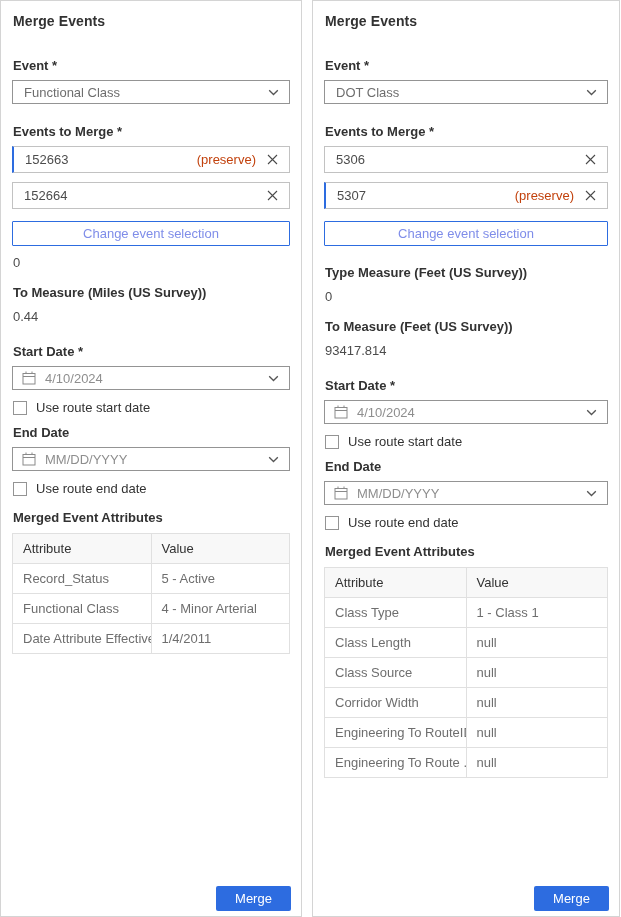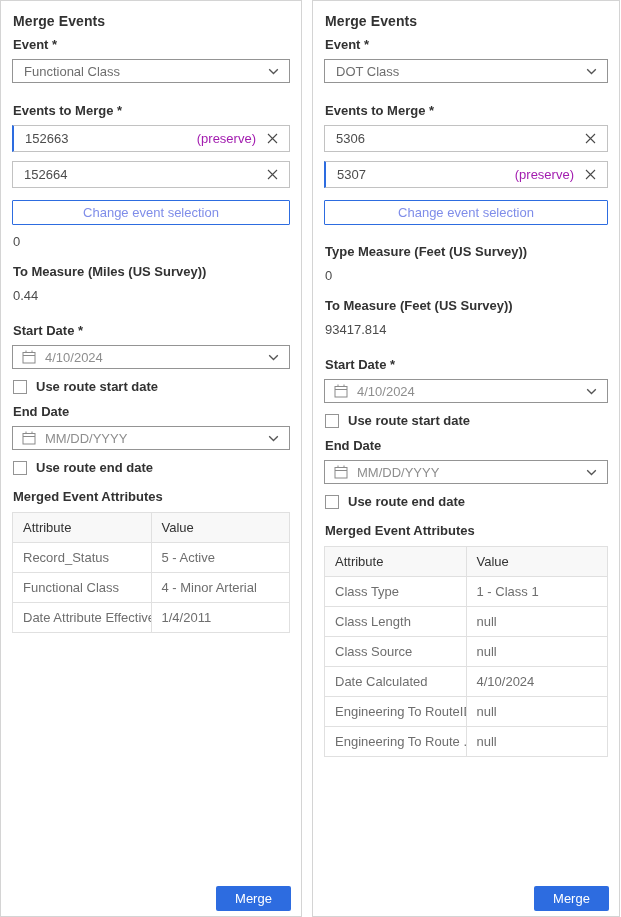--- a/index.html
+++ b/index.html
@@ -16,21 +16,21 @@
     background:#ffffff;
     border:1px solid #d4d4d4;
     height:917px;
     padding:11px 11px 0 11px;
   }
   .panel--left  { width:302px; }
   .panel--right { width:308px; }
 
   .panel-title {
     font-size:14px; font-weight:700; color:#323232;
-    margin:1px 0 8px 1px; letter-spacing:.1px;
+    margin:1px 0 29px 1px; letter-spacing:.1px;
   }
   .field-label {
     font-size:13px; font-weight:700; color:#323232;
     margin:0 0 7px 1px;
   }
   .value-text {
     font-size:13px; color:#4c4c4c; margin:9px 0 0 1px;
   }
   .section-gap { margin-top:19px; }
 
@@ -47,21 +47,21 @@
   .event-chip {
     height:27px; border:1px solid #c2c2c2; background:#fff;
     display:flex; align-items:center;
     padding:0 9px 0 11px; margin-bottom:9px;
     font-size:13px; color:#4c4c4c;
   }
   .event-chip--selected {
     border-left:2px solid #2d6ce0; 
   }
   .chip-spacer { flex:1; }
-  .preserve-tag { color:#a21caf; margin-right:8px; }
+  .preserve-tag { color:#c2410c; margin-right:8px; }
   .x-btn {
     display:flex; align-items:center; justify-content:center;
     width:16px; height:16px; cursor:pointer; background:none; border:none; padding:0;
   }
 
   .change-btn {
     width:100%; height:25px; margin-top:3px;
     background:#ffffff; border:1px solid #2d6ce0; border-radius:1px;
     color:#7f8de9; font-size:13px; font-family:inherit;
     cursor:pointer;
@@ -75,21 +75,20 @@
     cursor:pointer;
   }
   .date-box .cal { display:flex; margin-right:9px; }
   .date-box .chev { margin-left:auto; display:flex; }
 
   .checkbox-row {
     display:flex; align-items:center;
     margin:10px 0 10px 1px;
     font-size:13px; color:#323232;
     cursor:pointer;
-    font-weight:bold;
   }
   .checkbox {
     width:14px; height:14px; border:1px solid #949494; background:#fff;
     margin-right:9px; flex:0 0 auto;
   }
 
   .attrs-label { margin-top:14px; }
   table.attrs {
     width:100%; border-collapse:collapse; table-layout:fixed;
     margin-top:8px; font-size:13px;
@@ -336,22 +335,22 @@
       </tr>
       <tr>
         <td>Class Length</td>
         <td>null</td>
       </tr>
       <tr>
         <td>Class Source</td>
         <td>null</td>
       </tr>
       <tr>
-        <td>Date Calculated</td>
-        <td>4/10/2024</td>
+        <td>Corridor Width</td>
+        <td>null</td>
       </tr>
       <tr>
         <td>Engineering To RouteID</td>
         <td>null</td>
       </tr>
       <tr>
         <td>Engineering To Route ...</td>
         <td>null</td>
       </tr>
     </tbody>

